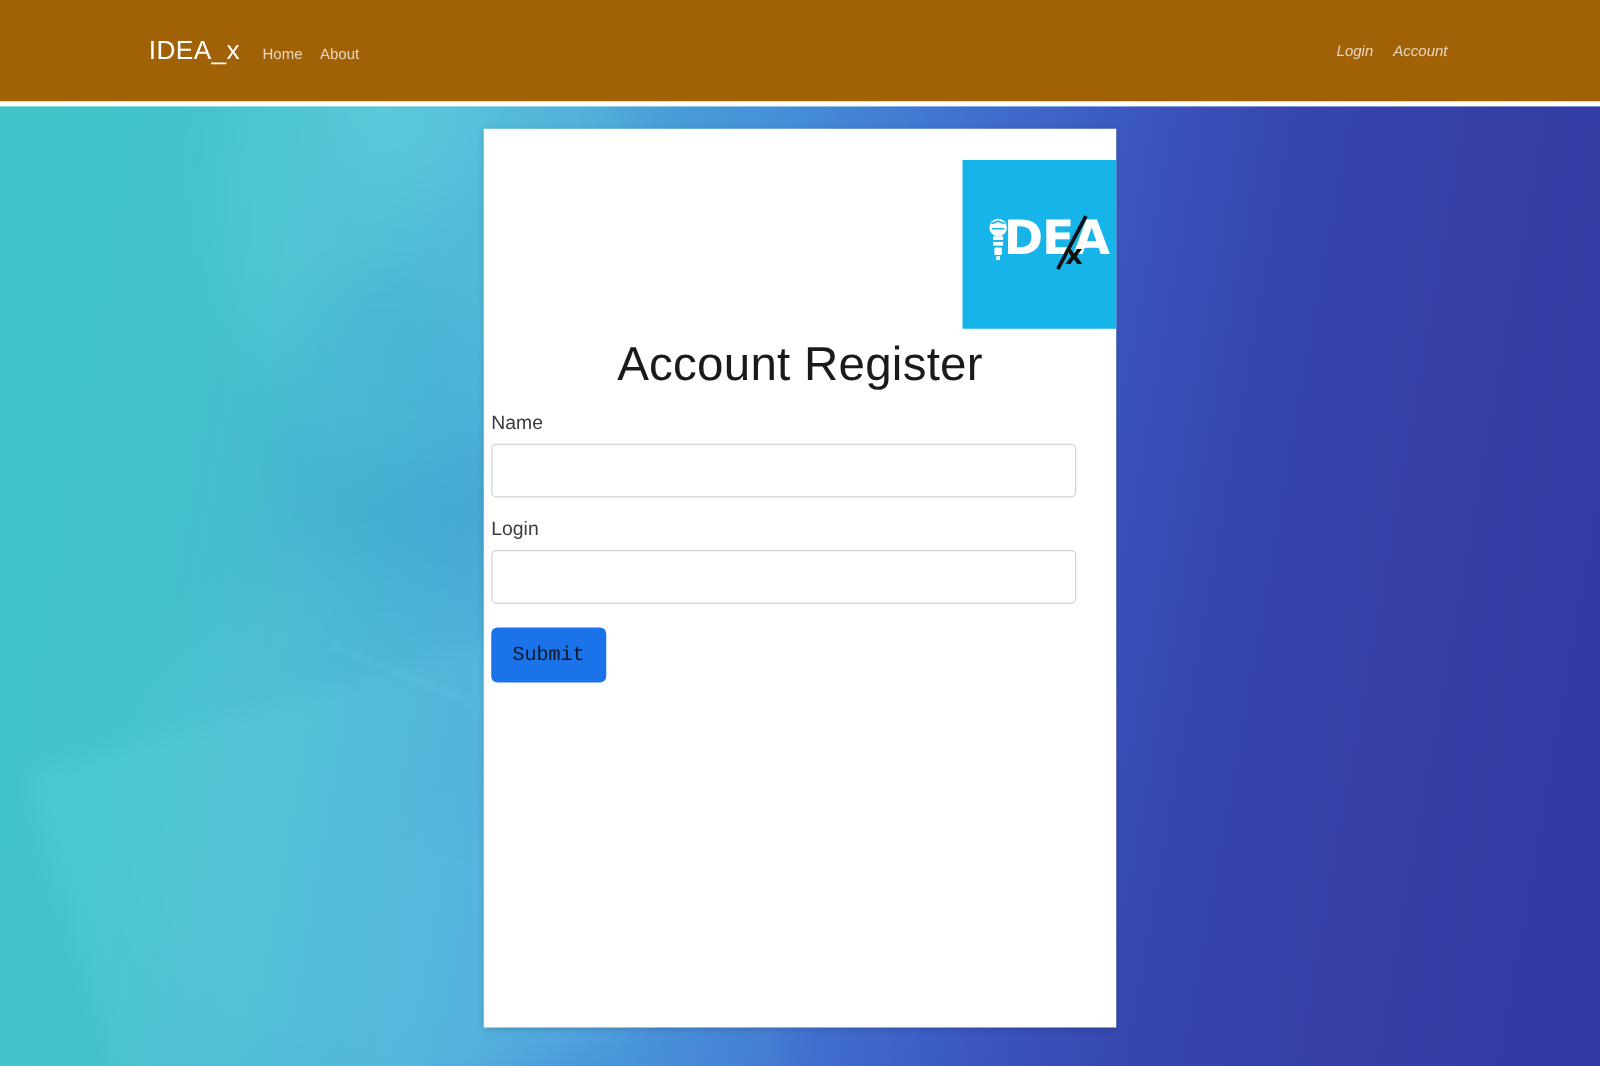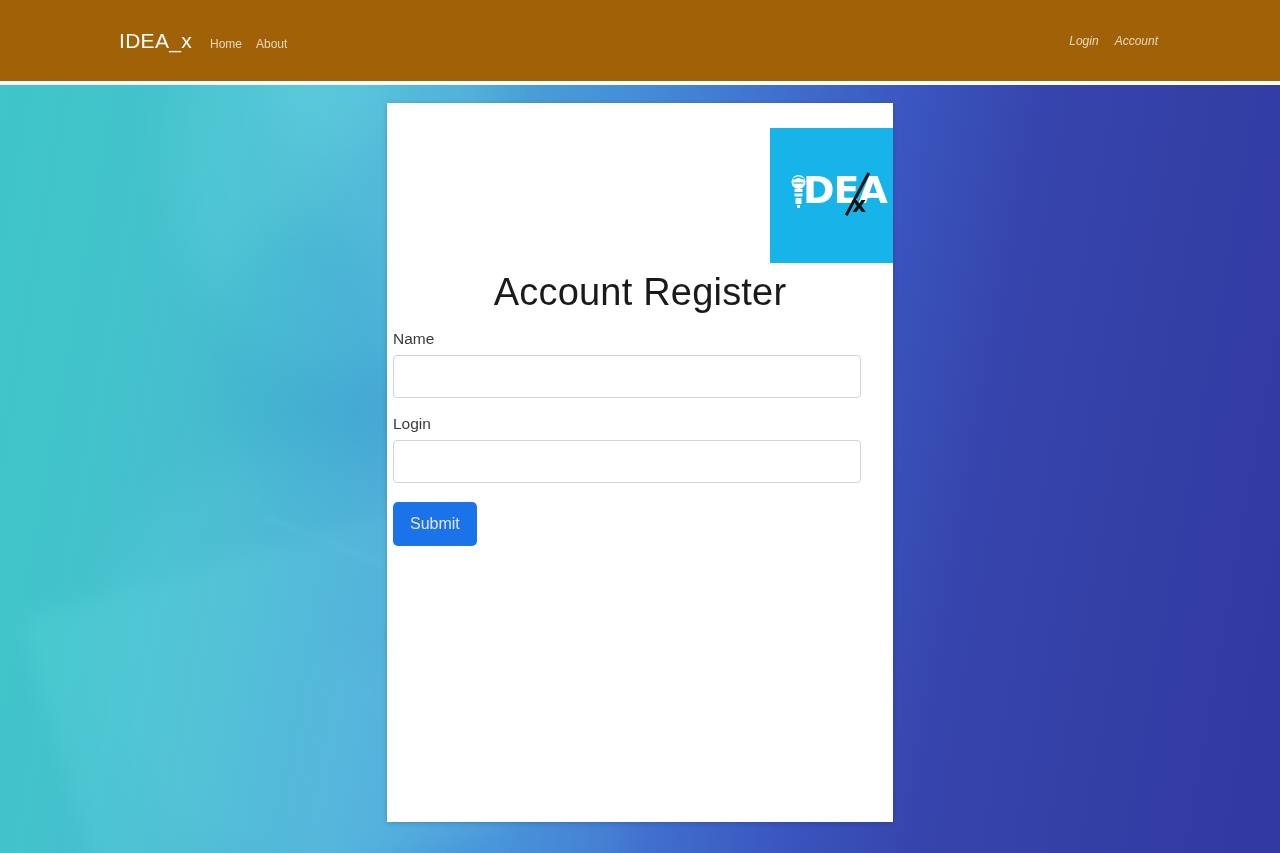--- a/index.html
+++ b/index.html
@@ -229,26 +229,26 @@
     color: #333;
     outline: none;
     font-family: "Liberation Sans", sans-serif;
   }
   .submit-btn {
     display: inline-block;
     margin-top: 2px;
     padding: 0 17px;
     height: 44px;
     background: #1a73e8;
-    color: #e5e5e5;
+    color: #0f172a;
     border: none;
     border-radius: 5px;
     font-size: 16px;
     cursor: pointer;
-    font-family: Liberation Sans, sans-serif;
+    font-family: Liberation Mono, monospace;
   }
 </style>
 </head>
 <body>
 
 <div id="page">
 
   <div class="navbar">
     <div class="nav-left">
       <a class="nav-brand">IDEA_x</a>

